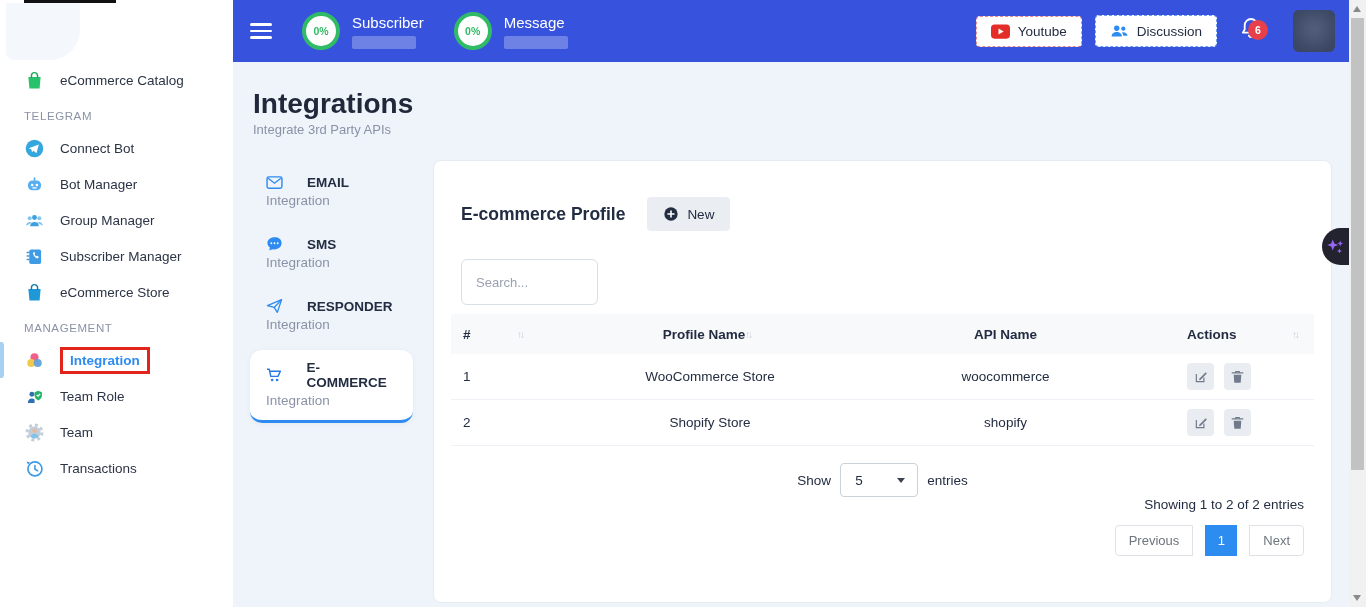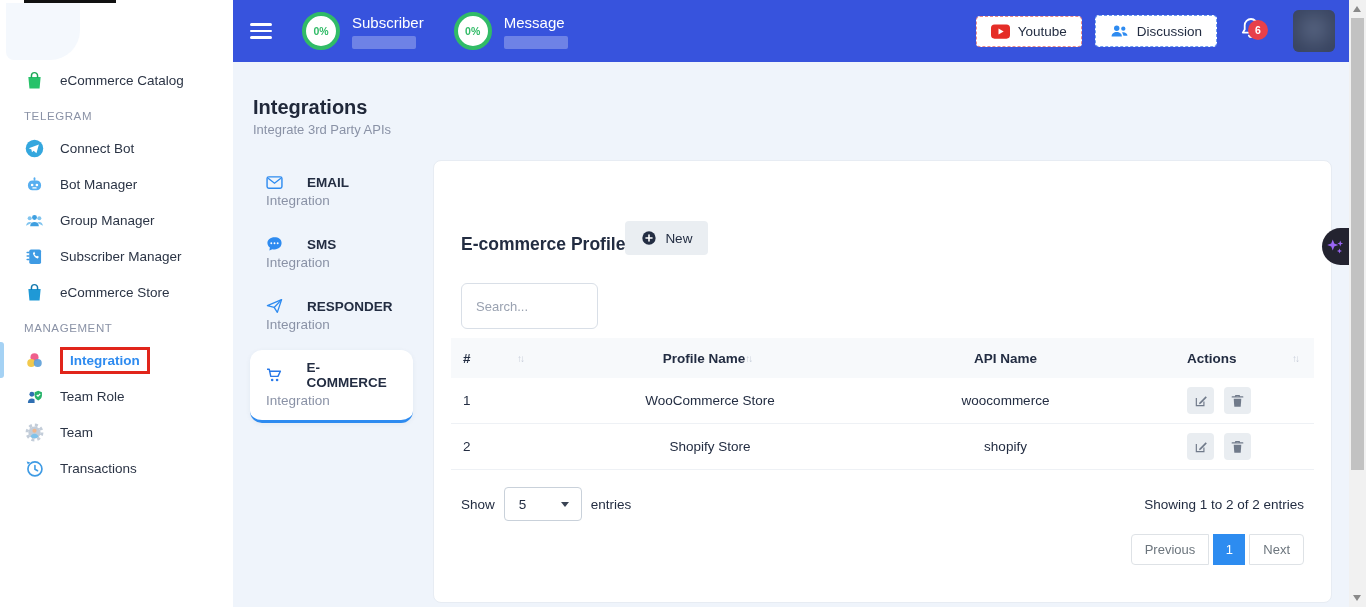--- a/index.html
+++ b/index.html
@@ -32,57 +32,57 @@
   .hdr-btn { display:flex; align-items:center; gap:8px; background:#fff; border-radius:4px; padding:7px 14px; font-size:13.5px; color:#232d42; cursor:pointer; }
   .hdr-btn.yt { border:1.5px dashed #e98a8a; margin-right:13px; }
   .hdr-btn.disc { border:1.5px dashed #6f9ef0; }
   .bell-wrap { position:relative; margin:0 30px 0 22px; cursor:pointer; }
   .badge { position:absolute; left:9px; top:4px; min-width:20px; height:20px; border-radius:50%; background:#e8404a; color:#fff; font-size:10.5px; font-weight:bold; display:flex; align-items:center; justify-content:center; }
   .avatar { width:42px; height:42px; border-radius:6px; overflow:hidden; background:#3b4766; cursor:pointer; }
   .avatar .blurred { width:100%; height:100%; background:radial-gradient(circle at 50% 45%, #55627f, #333e59); filter:blur(4px); }
 
   
   .content { position:absolute; left:233px; top:62px; width:1116px; height:545px; background:#eff4fb; }
-  .page-title { position:absolute; left:20px; top:34px; font-size:20px; font-weight:bold; color:#20283a; }
+  .page-title { position:absolute; left:20px; top:26px; font-size:28px; font-weight:bold; color:#20283a; }
   .page-sub { position:absolute; left:20px; top:60px; font-size:13px; color:#8a92a6; }
 
   
   .subnav { position:absolute; left:17px; top:103px; width:163px; }
   .subnav-item { padding:10px 16px 12px; margin-bottom:3px; cursor:pointer; border-bottom:3px solid transparent; }
   .subnav-item.active { background:#fff; border-bottom:3px solid #2e8bf0; box-shadow:0 1px 5px rgba(40,60,100,.06);border-radius:12px; }
   .sn-row { display:flex; align-items:center; gap:24px; }
   .sn-name { font-size:13.5px; font-weight:bold; color:#232d42; }
   .sn-sub { margin-top:3px; font-size:13.5px; color:#8a92a6; }
 
   
   .panel { position:absolute; left:200px; top:98px; width:899px; height:443px; background:#fff; border:1px solid #e7ecf3; border-radius:8px; padding:0 17px; }
-  .panel-head { margin-top:60px; display:flex; align-items:flex-end; padding-left:10px; }
+  .panel-head { margin-top:36px; display:flex; align-items:center; gap:22px; padding-left:10px; }
   .panel-title { font-size:17.5px; font-weight:bold; color:#232d42; }
   .new-btn { display:flex; align-items:center; gap:8px; background:#eaeef2; border:none; border-radius:4px; padding:9px 16px; font-size:13.5px; color:#232d42; cursor:pointer; font-family:inherit; }
   .search-input { margin:28px 0 0 10px; width:137px; height:46px; border:1px solid #d9dfe7; border-radius:6px; padding:0 14px; font-size:13px; color:#232d42; font-family:inherit; outline:none; }
   .search-input::placeholder { color:#9aa2b1; }
 
   .tbl { margin-top:9px; }
   .t-row { display:flex; align-items:center; }
   .thead { background:#f7f9fb; height:40px; font-weight:bold; font-size:13.5px; color:#232d42; }
   .tbody-row { height:46px; border-bottom:1px solid #eef1f5; font-size:13.5px; color:#232d42; }
   .c1 { width:78px; padding-left:12px; display:flex; justify-content:space-between; align-items:center; }
   .c2 { width:350px; padding-left:12px; display:flex; justify-content:center; align-items:center; }
   .c3 { width:253px; text-align:center; }
   .c4 { flex:1; padding-left:55px; display:flex; justify-content:space-between; align-items:center; padding-right:10px; }
   .sort { font-size:10px; color:#c6ccd8; letter-spacing:-2px; cursor:pointer; padding-right:6px; }
   .act-btn { width:27px; height:27px; border:none; border-radius:4px; background:#e9edf1; display:inline-flex; align-items:center; justify-content:center; cursor:pointer; margin-right:6px; }
   .actions-cell { justify-content:flex-start; }
 
-  .tfoot { display:flex; align-items:center; margin-top:17px; padding:0 10px; }
+  .tfoot { display:flex; align-items:center; margin-top:17px; padding:0 10px;flex-direction:column; }
   .show-group { display:flex; align-items:center; gap:9px; font-size:13.5px; color:#232d42; }
   .select-box { width:78px; height:34px; border:1px solid #c9d1da; border-radius:4px; display:flex; align-items:center; justify-content:space-between; padding:0 12px 0 14px; font-size:13.5px; color:#232d42; cursor:pointer; background:#fff; }
   .chev { width:0; height:0; border-left:4.5px solid transparent; border-right:4.5px solid transparent; border-top:5.5px solid #3a4354; }
   .showing { margin-left:auto; font-size:13.5px; color:#232d42; }
-  .pager { display:flex; justify-content:flex-end; margin-top:13px; padding-right:10px; gap:4px; }
+  .pager { display:flex; justify-content:flex-end; margin-top:13px; padding-right:10px; gap:12px; }
   .pg-btn { height:31px; background:#fff; border:1px solid #dee2e6; color:#6c757d; font-size:13px; padding:0 13px; cursor:pointer; font-family:inherit; }
   .pg-btn.prev { border-radius:4px 0 0 4px; }
   .pg-btn.next { border-radius:0 4px 4px 0; }
   .pg-btn.current { background:#2d8cf0; border-color:#2d8cf0; color:#fff; width:32px; padding:0; }
 
   
   .ai-fab { position:absolute; right:17px; top:228px; width:27px; height:37px; background:#232330; border-radius:19px 0 0 19px; display:flex; align-items:center; justify-content:center; cursor:pointer; z-index:9; }
 
   
   .scrollbar { position:absolute; right:0; top:0; width:17px; height:607px; background:#f1f1f1; z-index:8; }

